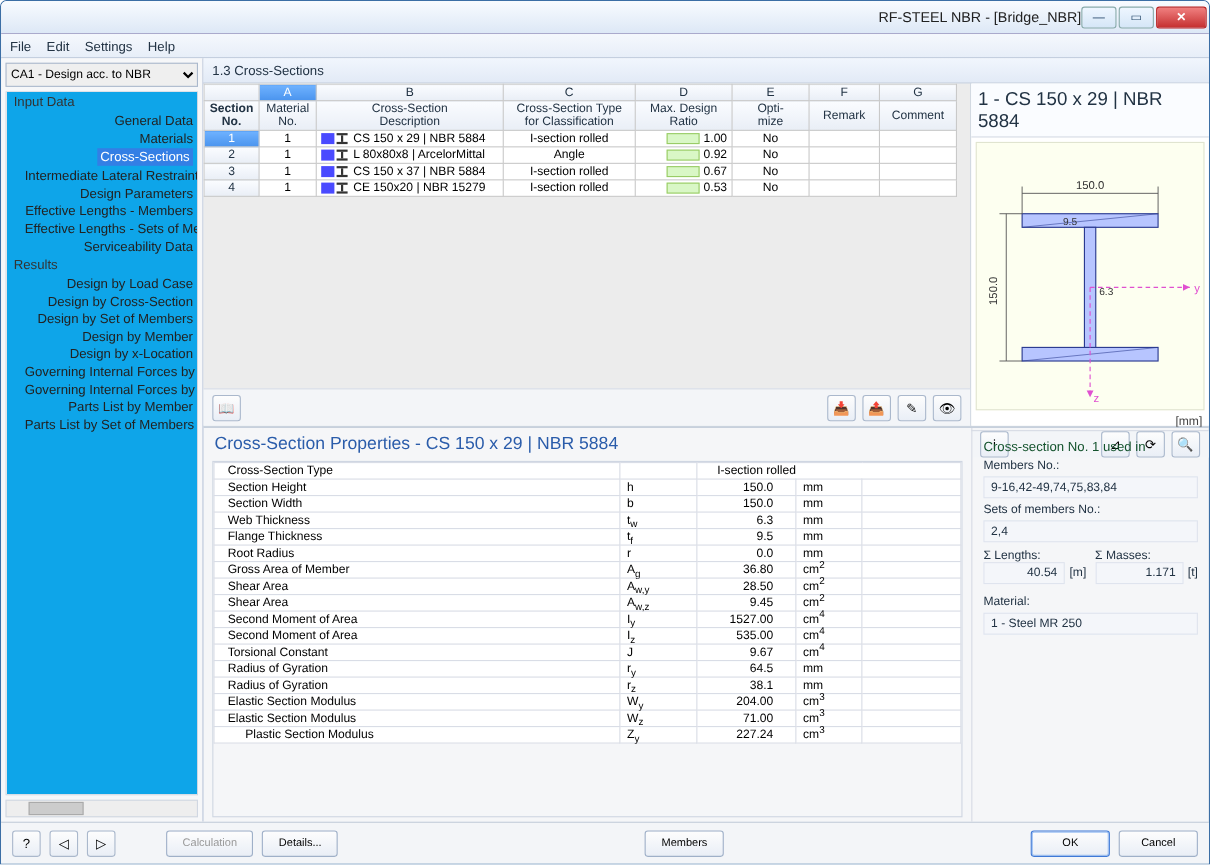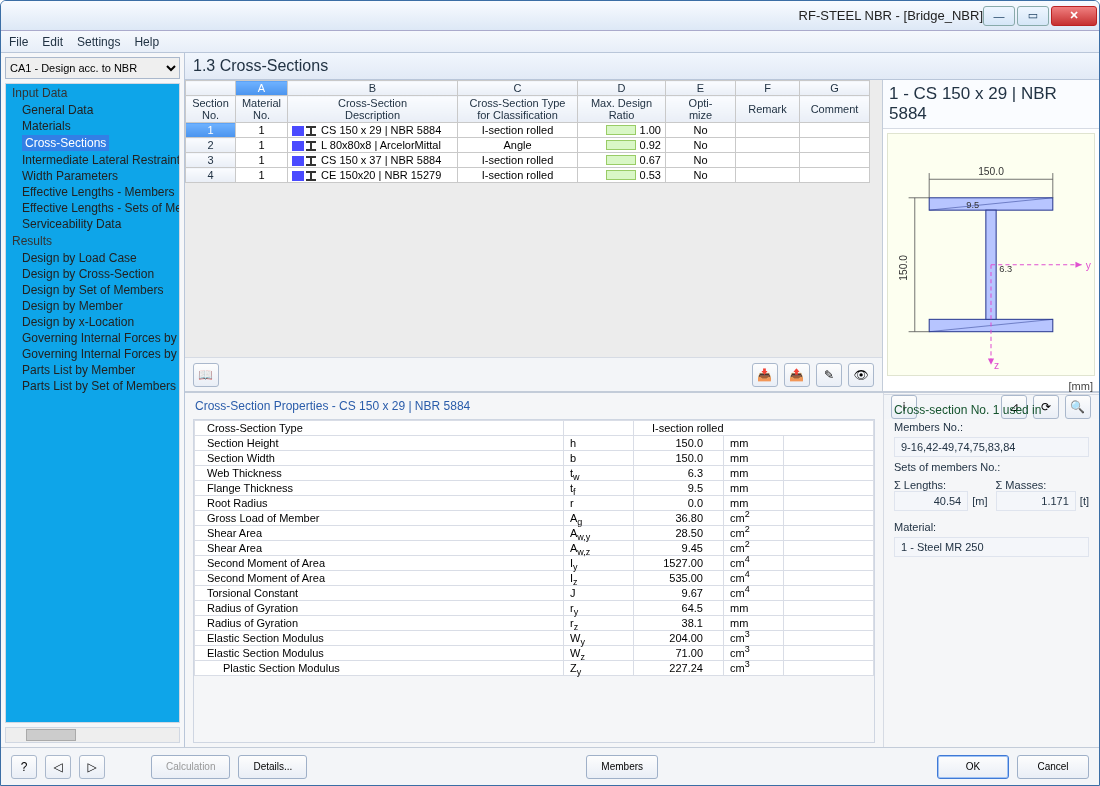--- a/index.html
+++ b/index.html
@@ -11,27 +11,27 @@
 .titlebar .wbtn { width:32px; height:20px; border:1px solid #8aa; background:linear-gradient(#eef6ff,#d5e6f7); border-radius:3px; display:flex; align-items:center; justify-content:center; font-size:11px; color:#246;}
 .titlebar .wbtn.close { background:linear-gradient(#f08080,#c53030); border-color:#b22; width:46px; color:#fff; font-weight:bold;}
 .menubar { height:22px; background:linear-gradient(#f5f8fd,#e7eef8); border-bottom:1px solid #b9c6d9; display:flex; align-items:center; gap:14px; padding:0 8px; font-size:12px; color:#234;}
 .menubar span { cursor:default;}
 .content { flex:1; display:flex; min-height:0;}
 .sidebar { width:184px; border-right:1px solid #b9c6d9; display:flex; flex-direction:column; background:#f6f7f9;}
 .sidecombo { margin:4px; height:22px;}
 .sidecombo select { width:100%; height:22px; font-size:11px; border:1px solid #aab8cc;}
 .tree { flex:1; background:#0ea5e9; border:1px solid #d0d7e2; margin:0 4px 4px 4px; overflow:auto;}
 .tree .hdr { font-size:12px; color:#333; padding:2px 6px;}
-.tree .item { font-size:12px; color:#222; padding:1px 4px 1px 16px; white-space:nowrap; cursor:default;}
+.tree .item { font-size:12px; color:#222; padding:1px 4px 1px 16px; white-space:nowrap; cursor:default;text-align:right;}
 .tree .item.sel { background:#337fe5; color:#fff; display:inline-block; margin-left:16px; padding-left:3px; padding-right:3px;}
 .tree .item.sel-wrap { padding:1px 4px 1px 0;}
 .sb-scroll { height:16px; border:1px solid #d0d7e2; margin:0 4px 4px 4px; background:#eee; position:relative;}
 .sb-thumb { position:absolute; left:20px; top:1px; width:50px; height:12px; background:#ccc; border:1px solid #aaa;}
 .main { flex:1; display:flex; flex-direction:column; min-width:0;}
-.panetitle { font-size:16px; color:#234; background:linear-gradient(#f1f6fd,#e2eaf6); border-bottom:1px solid #b9c6d9; padding:4px 8px;}
+.panetitle { font-size:12px; color:#234; background:linear-gradient(#f1f6fd,#e2eaf6); border-bottom:1px solid #b9c6d9; padding:4px 8px;}
 .upper { flex: 0 0 312px; display:flex; border-bottom:1px solid #c3ccd9; min-height:0;}
 .grid-area { flex:1; display:flex; flex-direction:column; min-width:0; border-right:1px solid #c3ccd9;}
 .grid-wrap { flex:1; overflow:auto; background:#ececec; min-height:0;}
 table.grid { border-collapse:collapse; font-size:11px; background:#fff;}
 table.grid th, table.grid td { border:1px solid #c9c9c9; padding:1px 4px; background:#fff;}
 table.grid th { background:linear-gradient(#fafcff,#e9eef6); font-weight:normal; color:#234; }
 table.grid th.rowhead { background:linear-gradient(#fafcff,#e9eef6); text-align:center; width:48px;}
 table.grid th.colA { background:linear-gradient(#6fb2ff,#4a94ee); color:#fff;}
 table.grid th.rowhead.sel { background:linear-gradient(#6fb2ff,#4a94ee); color:#fff;}
 table.grid td.center { text-align:center;}
@@ -46,21 +46,21 @@
 .toolbar { height:34px; display:flex; align-items:center; padding:0 8px; gap:6px; background:#f3f5f8; border-top:1px solid #d6dbe4;}
 .toolbar .spacer { flex:1;}
 .tbtn { width:26px; height:24px; border:1px solid #aab8cc; background:linear-gradient(#fdfdfd,#e9eef6); border-radius:3px; display:flex; align-items:center; justify-content:center; font-size:12px;}
 .preview { width:216px; display:flex; flex-direction:column; background:#fff;}
 .preview-title { font-size:17px; color:#234; padding:4px 6px; border-bottom:1px solid #d6dbe4; background:#fafcff;}
 .preview-canvas { flex:1; background:#fdfff0; position:relative; margin:4px; border:1px solid #e0e4d0;}
 .preview-unit { text-align:right; font-size:11px; color:#444; padding:0 6px 2px 0;}
 .preview-tools { height:34px; display:flex; align-items:center; justify-content:flex-end; gap:6px; padding:0 8px; background:#f3f5f8; border-top:1px solid #d6dbe4;}
 .lower { flex:1; display:flex; min-height:0; border-top:1px solid #c3ccd9;}
 .props { flex:1; display:flex; flex-direction:column; min-width:0;}
-.props-title { font-size:12px; color:#2a5caa; padding:6px 10px;}
+.props-title { font-size:16px; color:#2a5caa; padding:6px 10px;}
 .props-grid-wrap { flex:1; overflow:auto; margin:0 8px 4px 8px; border:1px solid #cfd6e2;}
 table.pgrid { border-collapse:collapse; width:100%; font-size:11px;}
 table.pgrid td { border:1px solid #d9dde6; padding:1px 6px; background:#fff; white-space:nowrap;}
 table.pgrid td.sym { width:70px;}
 table.pgrid td.val { width:90px; text-align:right; padding-right:20px;}
 table.pgrid td.unit { width:60px;}
 table.pgrid td.spare { width:90px;}
 .infopane { width:216px; padding:6px 10px; font-size:11px; color:#234; display:flex; flex-direction:column; gap:4px; border-left:1px solid #d6dbe4;}
 .infopane .heading { color:#14532d; font-size:12px; margin-top:4px;}
 .infopane .field { background:#f4f6fa; border:1px solid #dfe4ee; padding:3px 6px; font-size:11px;}
@@ -103,21 +103,21 @@
           <option>CA1 - Design acc. to NBR</option>
         </select>
       </div>
       <div class="tree">
         <div class="hdr">Input Data</div>
         <div id="tree-input">
             <div class="item">General Data</div>
             <div class="item">Materials</div>
             <div class="item sel-wrap"><span class="item sel">Cross-Sections</span></div>
             <div class="item">Intermediate Lateral Restraints</div>
-            <div class="item">Width Parameters</div>
+            <div class="item">Design Parameters</div>
             <div class="item">Effective Lengths - Members</div>
             <div class="item">Effective Lengths - Sets of Mem</div>
             <div class="item">Serviceability Data</div>
           </div>
         <div class="hdr">Results</div>
         <div id="tree-results">
             <div class="item">Design by Load Case</div>
             <div class="item">Design by Cross-Section</div>
             <div class="item">Design by Set of Members</div>
             <div class="item">Design by Member</div>
@@ -145,21 +145,21 @@
                     <th class="rowhead" rowspan="1">&nbsp;</th>
                     <th class="colA" style="width: 52px;">A</th>
                     <th style="width: 170px;">B</th>
                     <th style="width: 120px;">C</th>
                     <th style="width: 88px;">D</th>
                     <th style="width: 70px;">E</th>
                     <th style="width: 64px;">F</th>
                     <th style="width: 70px;">G</th>
                   </tr>
                   <tr>
-                    <th class="rowhead" style="width: 50px;">Section<br>No.</th>
+                    <th class="rowhead" style="width: 50px; font-weight: bold;">Section<br>No.</th>
                     <th>Material<br>No.</th>
                     <th>Cross-Section<br>Description</th>
                     <th>Cross-Section Type<br>for Classification</th>
                     <th>Max. Design<br>Ratio</th>
                     <th>Opti-<br>mize</th>
                     <th>Remark</th>
                     <th>Comment</th>
                   </tr>
                   <tr>
                     <th class="rowhead sel">1</th>
@@ -321,21 +321,21 @@
                     <td class="spare">&nbsp;</td>
                   </tr>
                   <tr>
                     <td style="padding-left: 12px;">Root Radius</td>
                     <td class="sym">r</td>
                     <td class="val">0.0</td>
                     <td class="unit">mm</td>
                     <td class="spare">&nbsp;</td>
                   </tr>
                   <tr>
-                    <td style="padding-left: 12px;">Gross Load of Member</td>
+                    <td style="padding-left: 12px;">Gross Area of Member</td>
                     <td class="sym">A<sub>g</sub></td>
                     <td class="val">36.80</td>
                     <td class="unit">cm<sup>2</sup></td>
                     <td class="spare">&nbsp;</td>
                   </tr>
                   <tr>
                     <td style="padding-left: 12px;">Shear Area</td>
                     <td class="sym">A<sub>w,y</sub></td>
                     <td class="val">28.50</td>
                     <td class="unit">cm<sup>2</sup></td>
@@ -406,20 +406,21 @@
                   </tr>
                 </tbody>
               </table>
           </div>
         </div>
         <div class="infopane">
           <div class="heading">Cross-section No. 1 used in</div>
           <div>Members No.:</div>
           <div class="field">9-16,42-49,74,75,83,84</div>
           <div>Sets of members No.:</div>
+          <div class="field">2,4</div>
           <div class="sum-row">
             <div class="sum-col">
               <div>Σ Lengths:</div>
               <div style="display:flex; align-items:center; gap:4px;">
                 <div class="sval" style="flex:1;">40.54</div>
                 <span>[m]</span>
               </div>
             </div>
             <div class="sum-col">
               <div>Σ Masses:</div>

